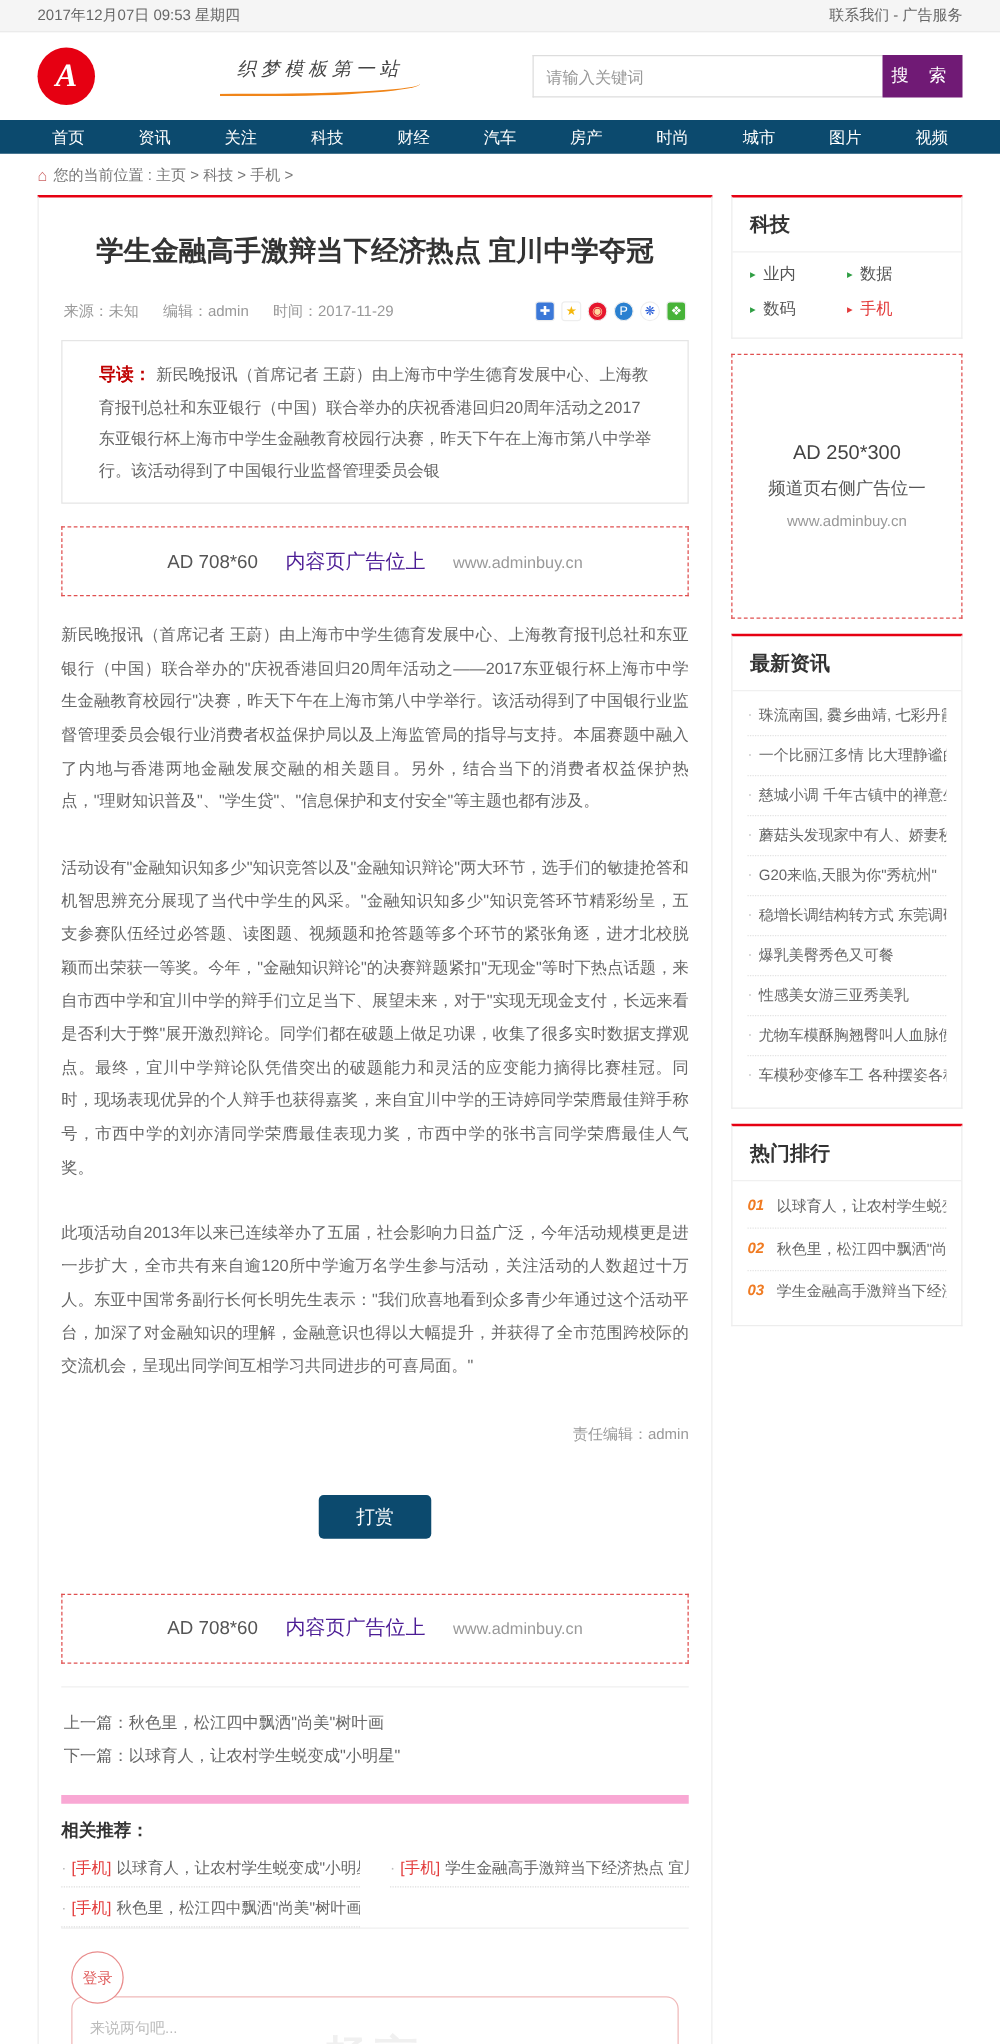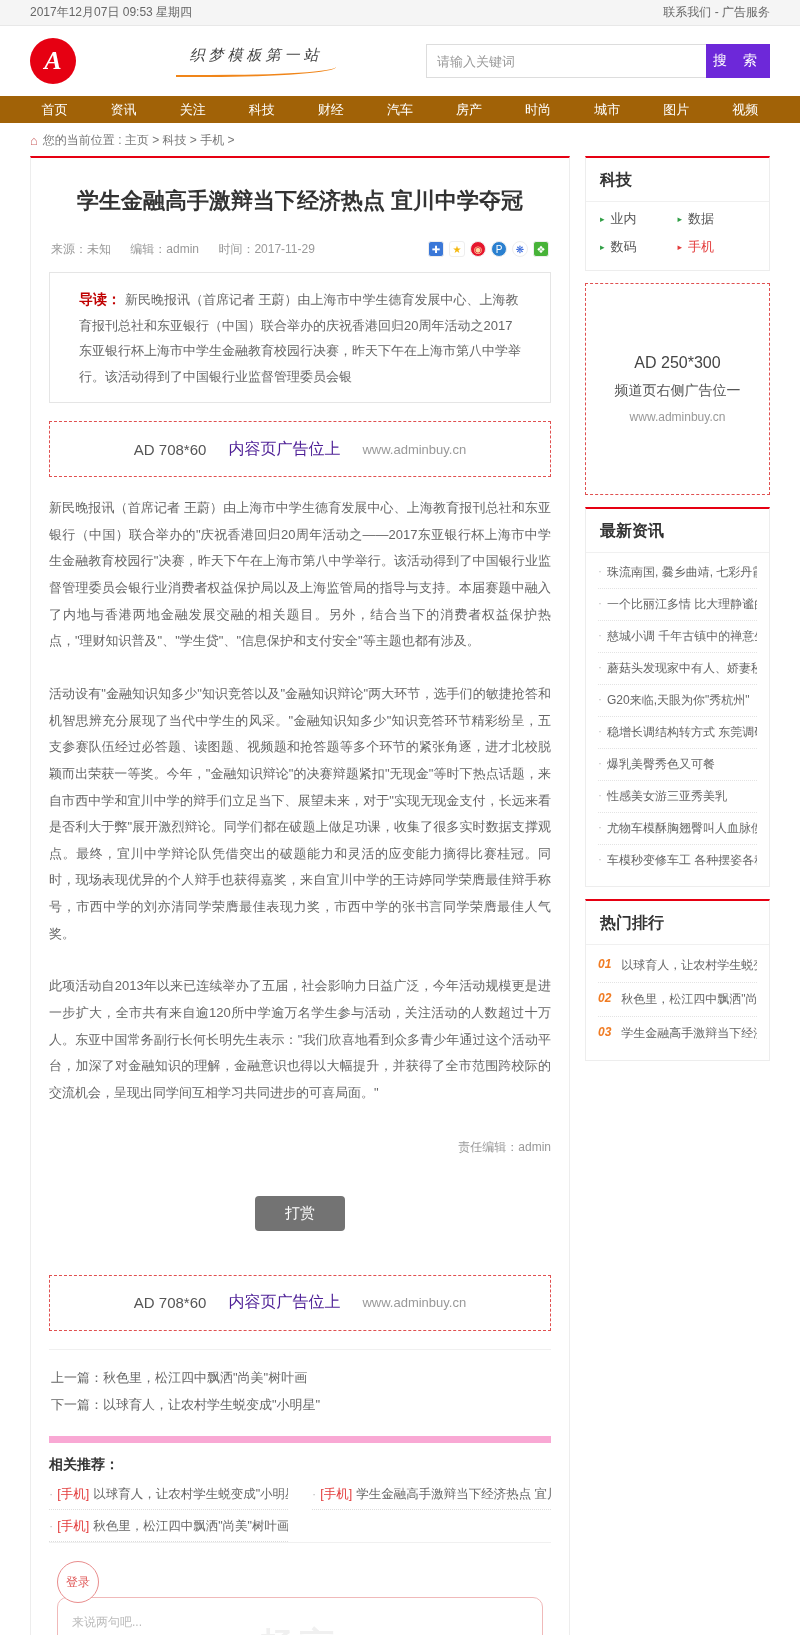--- a/index.html
+++ b/index.html
@@ -14,24 +14,24 @@
   
   .header { height:70px; display:flex; align-items:center; padding:0 30px; background:#fff; }
   .logo-wrap { display:flex; align-items:center; }
   .logo-circle { width:46px; height:46px; border-radius:50%; background:#e60012; color:#fff; display:flex; align-items:center; justify-content:center; font-size:26px; font-weight:bold; font-style:italic; font-family:"Liberation Serif","DejaVu Serif",serif; }
   .slogan { margin-left:100px; text-align:center; }
   .slogan-text { font-size:15px; color:#444; font-family:"DejaVu Serif","Liberation Serif",serif; font-style:italic; letter-spacing:4px; }
   .slogan-arc { width:160px; height:10px; border-bottom:2px solid #f08519; border-radius:0 0 80%/ 0 0 100% 100%; margin:2px auto 0; }
   .search-box { margin-left:auto; display:flex; }
   .search-input { width:280px; height:34px; border:1px solid #ddd; border-right:none; padding:0 10px; font-size:13px; color:#333; outline:none; }
   .search-input::placeholder { color:#999; }
-  .search-btn { width:64px; height:34px; background:#6d28d9; color:#fff; border:none; font-size:14px; letter-spacing:6px; cursor:pointer; }
-
-  
-  .nav { background:#a16207; height:27px; display:flex; align-items:stretch; justify-content:space-around; padding:0 20px; }
+  .search-btn { width:64px; height:34px; background:#701a75; color:#fff; border:none; font-size:14px; letter-spacing:6px; cursor:pointer; }
+
+  
+  .nav { background:#0c4a6e; height:27px; display:flex; align-items:stretch; justify-content:space-around; padding:0 20px; }
   .nav-item { color:#fff; font-size:13px; display:flex; align-items:center; padding:0 10px; }
 
   
   .breadcrumb { padding:9px 30px 7px; font-size:12px; color:#777; display:flex; align-items:center; gap:5px; }
   .home-icon { color:#c66; font-size:13px; }
 
   
   .main { width:740px; margin:0 auto 14px; display:flex; gap:15px; align-items:flex-start; }
   .col-left { width:540px; }
   .col-right { width:185px; }
@@ -51,21 +51,21 @@
 
   .ad-banner { border:1px dashed #e05050; margin:18px 0; height:56px; display:flex; align-items:center; justify-content:center; gap:22px; }
   .ad-banner .t1 { font-size:15px; color:#555; }
   .ad-banner .t2 { font-size:16px; color:#4c1d95; }
   .ad-banner .t3 { font-size:13px; color:#999; }
 
   .article-body p { font-size:13px; color:#666; line-height:2.05; margin-bottom:26px; text-align:justify; }
   .editor-note { text-align:right; font-size:12px; color:#999; padding:6px 0 30px; }
 
   .reward-row { text-align:center; padding:10px 0 26px; }
-  .reward-btn { display:inline-block; background:#737373; color:#fff; font-size:15px; padding:8px 30px; border-radius:4px; border:none; cursor:pointer; }
+  .reward-btn { display:inline-block; background:#0c4a6e; color:#fff; font-size:15px; padding:8px 30px; border-radius:4px; border:none; cursor:pointer; }
 
   .prevnext { border-top:1px solid #f0f0f0; padding:14px 2px 10px; }
   .pn-line { font-size:13px; color:#666; line-height:2.1; }
 
   .related { border-top:7px solid #f9a8d4; margin-top:8px; padding-top:13px; }
   .sec-heading { font-size:14px; font-weight:bold; color:#333; margin-bottom:4px; }
   .related-list { display:grid; grid-template-columns:1fr 1fr; column-gap:24px; }
   .related-item { font-size:12.5px; color:#666; padding:8px 0 6px; border-bottom:1px dotted #ddd; display:flex; gap:4px; align-items:baseline; white-space:nowrap; overflow:hidden; }
   .dot { color:#bbb; }
   .tag-red { color:#e33b3b; }

